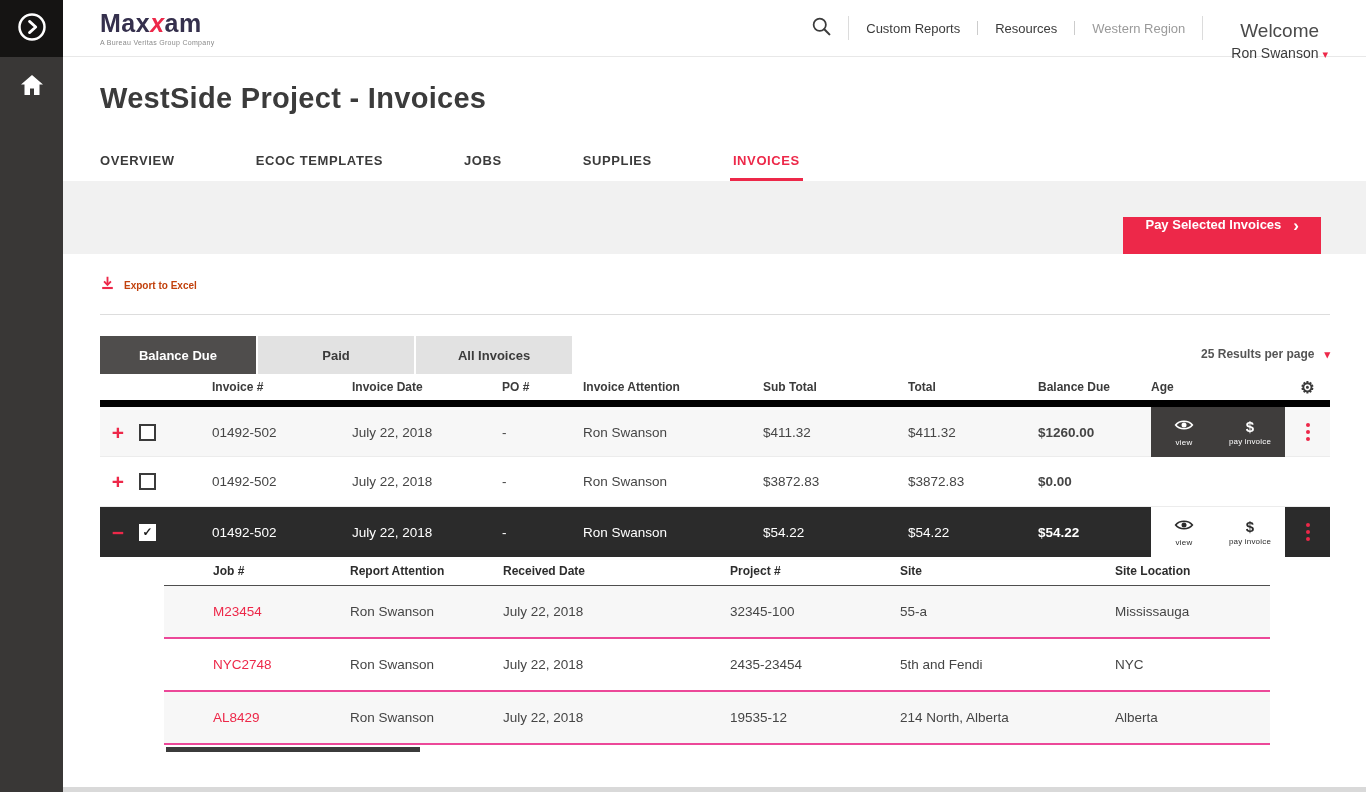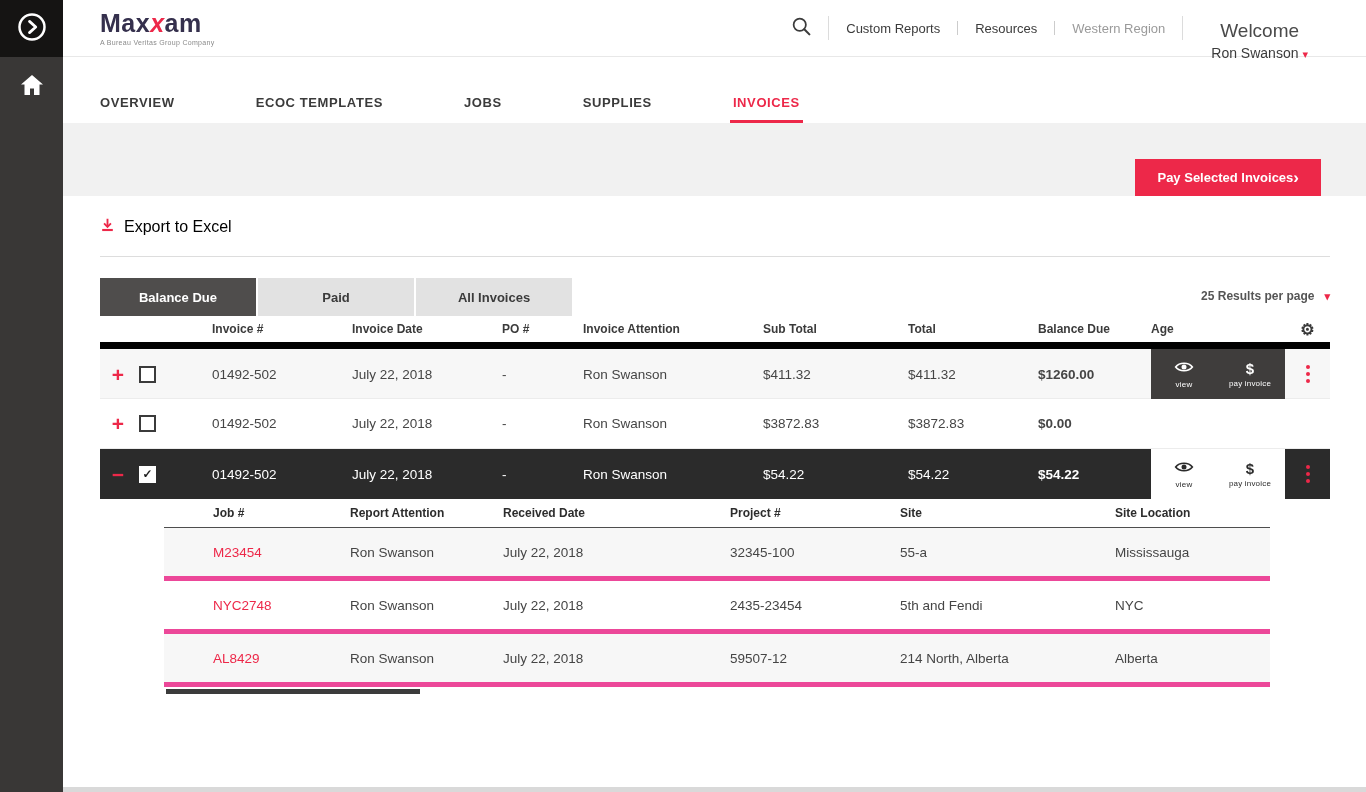--- a/index.html
+++ b/index.html
@@ -23,41 +23,41 @@
   .logo { display:flex; flex-direction:column; line-height:1; }
   .logo-text { font-size:25px; font-weight:bold; color:#35304d; letter-spacing:.5px; }
   .logo-x { color:#ed2849; font-style:italic; }
   .logo-tagline { font-size:7px; color:#8a8a8a; margin-top:3px; letter-spacing:.3px; }
   .topbar-right { margin-left:auto; display:flex; align-items:center; height:100%; }
   .search-btn { padding:0 16px; display:flex; align-items:center; cursor:pointer; }
   .vdiv { width:1px; height:24px; background:#dcdcdc; }
   .nav-link { font-size:13px; font-weight:normal; color:#3b3b3b; padding:0 17px; cursor:pointer; white-space:nowrap; }
   .nav-link.muted { color:#9a9a9a; }
   .nav-sep { width:1px; height:14px; background:#ccc; }
-  .user-box { padding:0 58px 0 28px; text-align:center; cursor:pointer;margin-top:24px; }
+  .user-box { padding:0 38px 0 28px; text-align:center; cursor:pointer;margin-top:24px; }
   .welcome { font-size:19px; color:#4a4a4a; }
   .user-row { font-size:14px; color:#3b3b3b; margin-top:3px; white-space:nowrap; }
   .caret { color:#ed2849; font-size:11px; margin-left:4px; }
 
   
   .content { flex:1; padding:0 36px 0 37px; }
   .page-title { margin:25px 0 0; font-size:29px; font-weight:bold; color:#3b3b3b; letter-spacing:.3px; }
 
   .tabs { display:flex; gap:81px; margin-top:38px; }
   .tab { font-size:13px; font-weight:bold; letter-spacing:.6px; color:#3b3b3b; padding-bottom:13px; position:relative; cursor:pointer; }
   .tab.active { color:#ed2849; }
   .tab.active::after { content:""; position:absolute; left:-3px; right:-3px; bottom:0; height:3px; background:#ed2849; }
 
   .gray-band { background:#f1f1f1; margin:0 -36px 0 -37px; height:73px; position:relative; }
   .pay-btn { position:absolute; right:45px; bottom:0; height:37px; background:#ed2849; border:none; color:#fff;
-             font-family:inherit; font-size:13px; font-weight:bold; display:flex; align-items:center; padding:0 22px; cursor:pointer; }
+             font-family:inherit; font-size:13px; font-weight:bold; display:flex; gap:12px; padding:0 22px; cursor:pointer; }
   .pay-chevron { font-size:17px; font-weight:bold; line-height:1; }
 
   .export-row { margin-top:21px; display:flex; align-items:center; gap:9px; cursor:pointer; width:max-content; }
-  .export-label { font-size:16px; font-weight:normal; color:#000000; }
+  .export-label { font-size:10px; font-weight:bold; color:#c2410c; }
 
   .rule { border:none; border-top:1px solid #ddd; margin:19px 0 0; }
 
   .filter-row { margin-top:21px; display:flex; align-items:flex-end; }
   .filter-tab { width:156px; height:38px; display:flex; align-items:center; justify-content:center;
                 font-size:13px; font-weight:bold; background:#e2e2e2; color:#3b3b3b; margin-right:2px; cursor:pointer; }
   .filter-tab.active { background:#4f4d4c; color:#fff; }
   .results { margin-left:auto; font-size:12px; font-weight:bold; color:#555; padding-bottom:13px;
              display:flex; align-items:center; gap:6px; cursor:pointer; }
 
@@ -83,21 +83,21 @@
   .action-label { font-size:8px; letter-spacing:.2px; }
   .dollar { font-size:15px; font-weight:bold; line-height:1; }
   .dots { display:flex; flex-direction:column; gap:3px; align-items:center; justify-content:center; cursor:pointer; padding:6px 0; }
   .dots i { width:4px; height:4px; border-radius:50%; background:#ed2849; }
   .gear-cell { text-align:center; font-size:16px; color:#3b3b3b; cursor:pointer; }
 
   
   .sub-table { margin-left:64px; width:1106px; }
   .sub-grid { display:grid; grid-template-columns:186px 153px 227px 170px 215px 155px; align-items:center; }
   .sub-head { height:29px; border-bottom:1px solid #4e4e4e; font-size:12px; font-weight:bold; color:#2d2d2d; }
-  .sub-row { height:53px; font-size:13.5px; color:#454545; border-bottom:5px solid #ec4899; }
+  .sub-row { height:53px; font-size:13.5px; color:#454545; border-bottom:2px solid #ec4899; }
   .sub-row.alt { background:#f7f7f7; }
   .sub-pad { padding-left:49px; }
   .job-link { color:#ed2849; cursor:pointer; }
   .sub-scroll { height:5px; width:254px; background:#3b3b3b; margin:2px 0 0 2px; cursor:pointer; }
 
   .page-scroll { position:absolute; left:0; right:0; bottom:0; height:5px; background:#d9d9d9; cursor:pointer; }
 </style>
 </head>
 <body>
 
@@ -146,20 +146,21 @@
         <span class="vdiv"></span>
         <div class="user-box">
           <div class="welcome">Welcome</div>
           <div class="user-row"><span>Ron Swanson</span><span class="caret">▾</span></div>
         </div>
       </div>
     </header>
 
     <div class="content">
 
+      <h1 class="page-title">WestSide Project - Invoices</h1>
 
       <nav class="tabs">
         <span class="tab">OVERVIEW</span>
         <span class="tab">ECOC TEMPLATES</span>
         <span class="tab">JOBS</span>
         <span class="tab">SUPPLIES</span>
         <span class="tab active">INVOICES</span>
       </nav>
 
       <div class="gray-band">
@@ -310,21 +311,21 @@
           <span>Ron Swanson</span>
           <span>July 22, 2018</span>
           <span>2435-23454</span>
           <span>5th and Fendi</span>
           <span>NYC</span>
         </div>
         <div class="sub-grid sub-row alt">
           <span class="sub-pad job-link">AL8429</span>
           <span>Ron Swanson</span>
           <span>July 22, 2018</span>
-          <span>59507-12</span>
+          <span>19535-12</span>
           <span>214 North, Alberta</span>
           <span>Alberta</span>
         </div>
         <div class="sub-scroll"></div>
       </div>
 
     </div>
 
     <div class="page-scroll"></div>
   </div>

